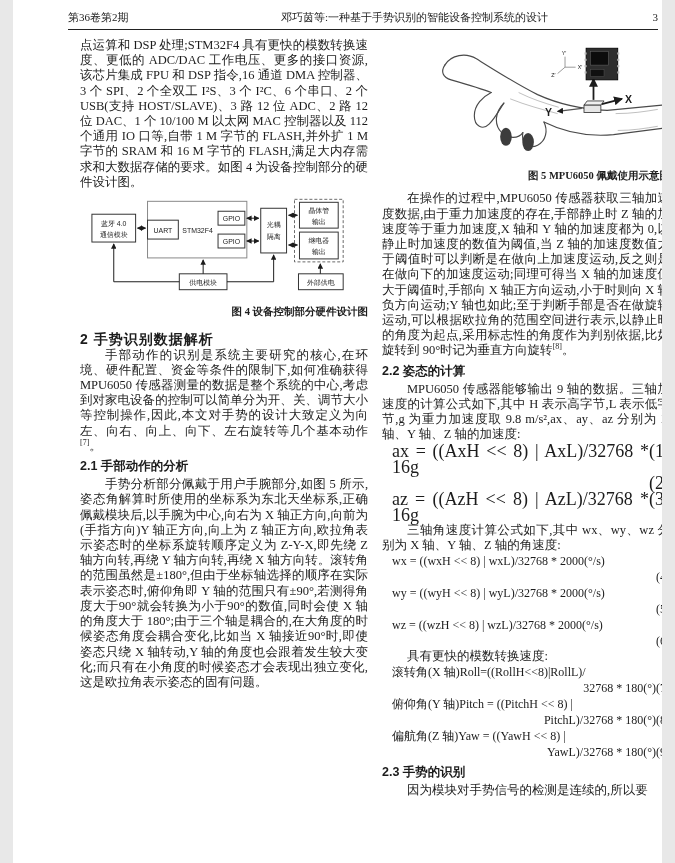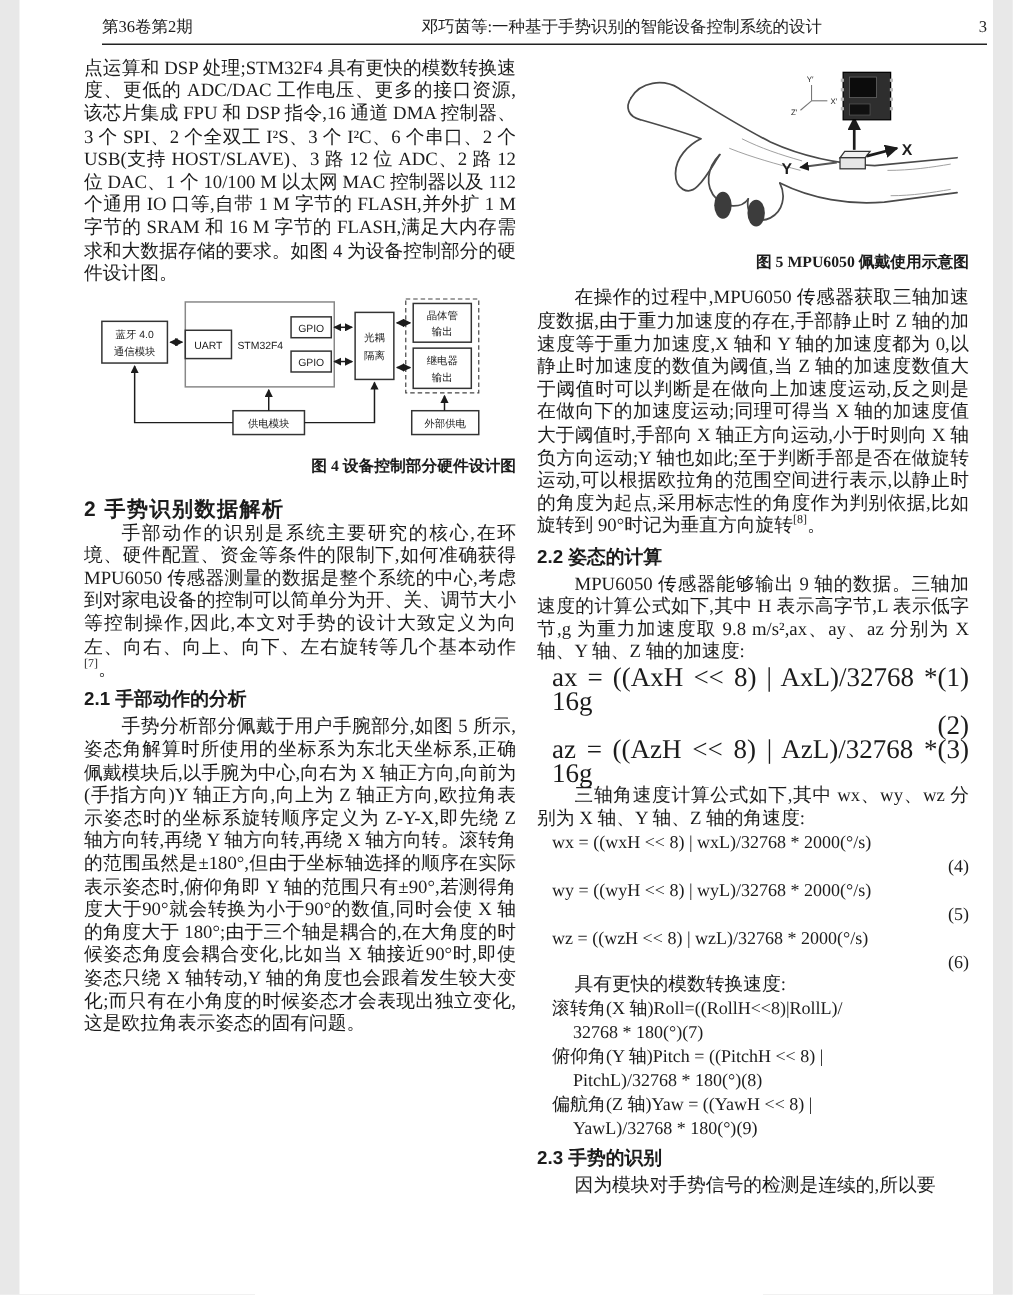--- a/index.html
+++ b/index.html
@@ -10,21 +10,21 @@
   }
   .hdr{
     position:absolute;top:10px;left:55px;width:590px;
     display:flex;align-items:baseline;font-size:11px;
   }
   .hdr .hl{width:110px;white-space:nowrap;}
   .hdr .hc{flex:1;text-align:right;white-space:nowrap;}
   .hdr .hr{width:110px;text-align:right;}
   .hdr-rule{position:absolute;top:29px;left:55px;width:590px;border-top:1.6px solid #222;}
   .cols{
-    position:absolute;top:38px;left:43px;width:590px;
+    position:absolute;top:38px;left:67px;width:590px;
     display:flex;gap:14px;
   }
   .col{width:288px;font-size:12.5px;line-height:15.2px;text-align:justify;text-justify:inter-ideograph;}
   p{margin:0;}
   .ind{text-indent:2em;}
   sup{font-size:8px;line-height:0;}
   h2.sec{
     font-family:"Liberation Sans","DejaVu Sans",sans-serif;
     font-size:14px;font-weight:bold;margin:13px 0 0 0;letter-spacing:1px;
   }
@@ -33,21 +33,21 @@
     font-size:12.5px;font-weight:bold;margin:5px 0 3px 0;
   }
   .figure{margin:6px 0 4px 0;}
   .figcap{
     text-align:right;font-size:10.5px;font-weight:bold;margin:4px 0 8px 0;
     font-family:"Liberation Serif","DejaVu Serif",serif;
   }
   svg text{font-family:"Liberation Sans","DejaVu Sans",sans-serif;fill:#1c1c1c;}
   .eq-row{display:flex;justify-content:flex-end;padding-left:10px;font-size:18px;line-height:16px;}
   .eq-line1{padding-left:10px;font-size:12px;line-height:16px;white-space:nowrap;}
-  .eq-line2{display:flex;justify-content:flex-start;font-size:12px;line-height:16px;margin-left:24px;}
+  .eq-line2{display:flex;justify-content:flex-end;font-size:12px;line-height:16px;margin-left:24px;}
   .eq-numline{text-align:right;font-size:12px;line-height:16px;}
 </style>
 </head>
 <body>
 
 <div class="page">
 
   <div class="hdr">
     <span class="hl">第36卷第2期</span>
     <span class="hc">邓巧茵等:一种基于手势识别的智能设备控制系统的设计</span>

